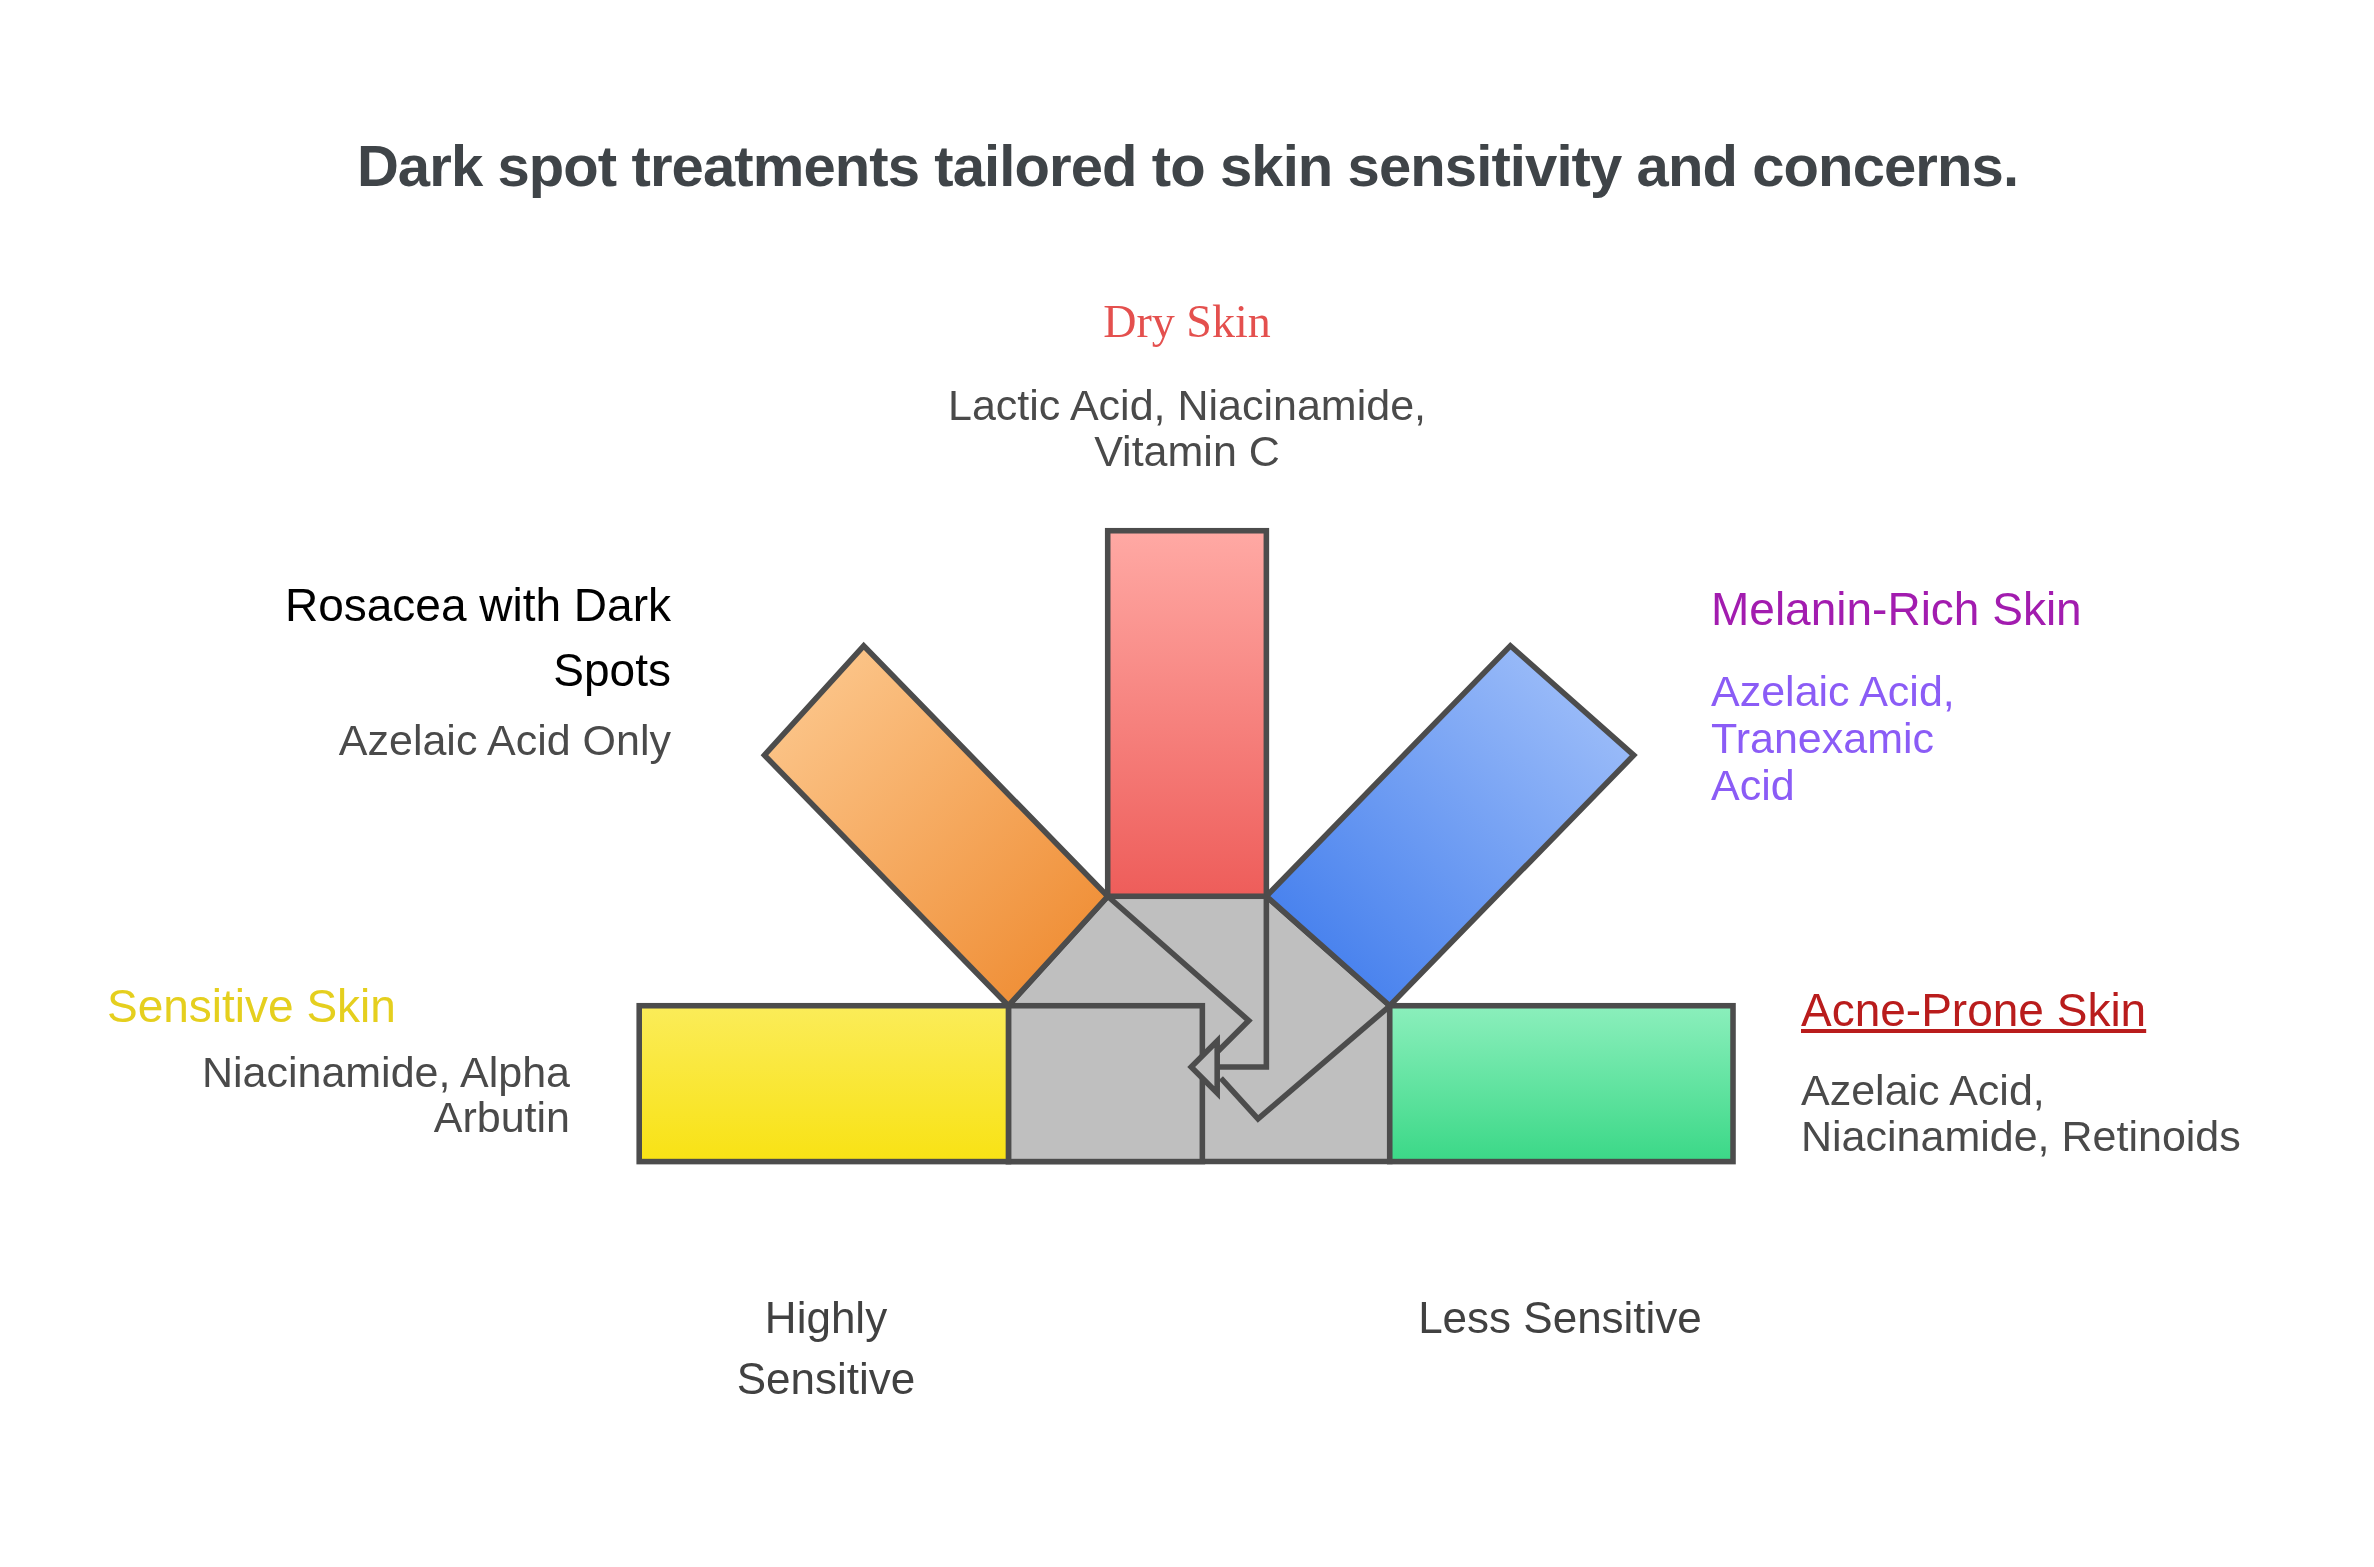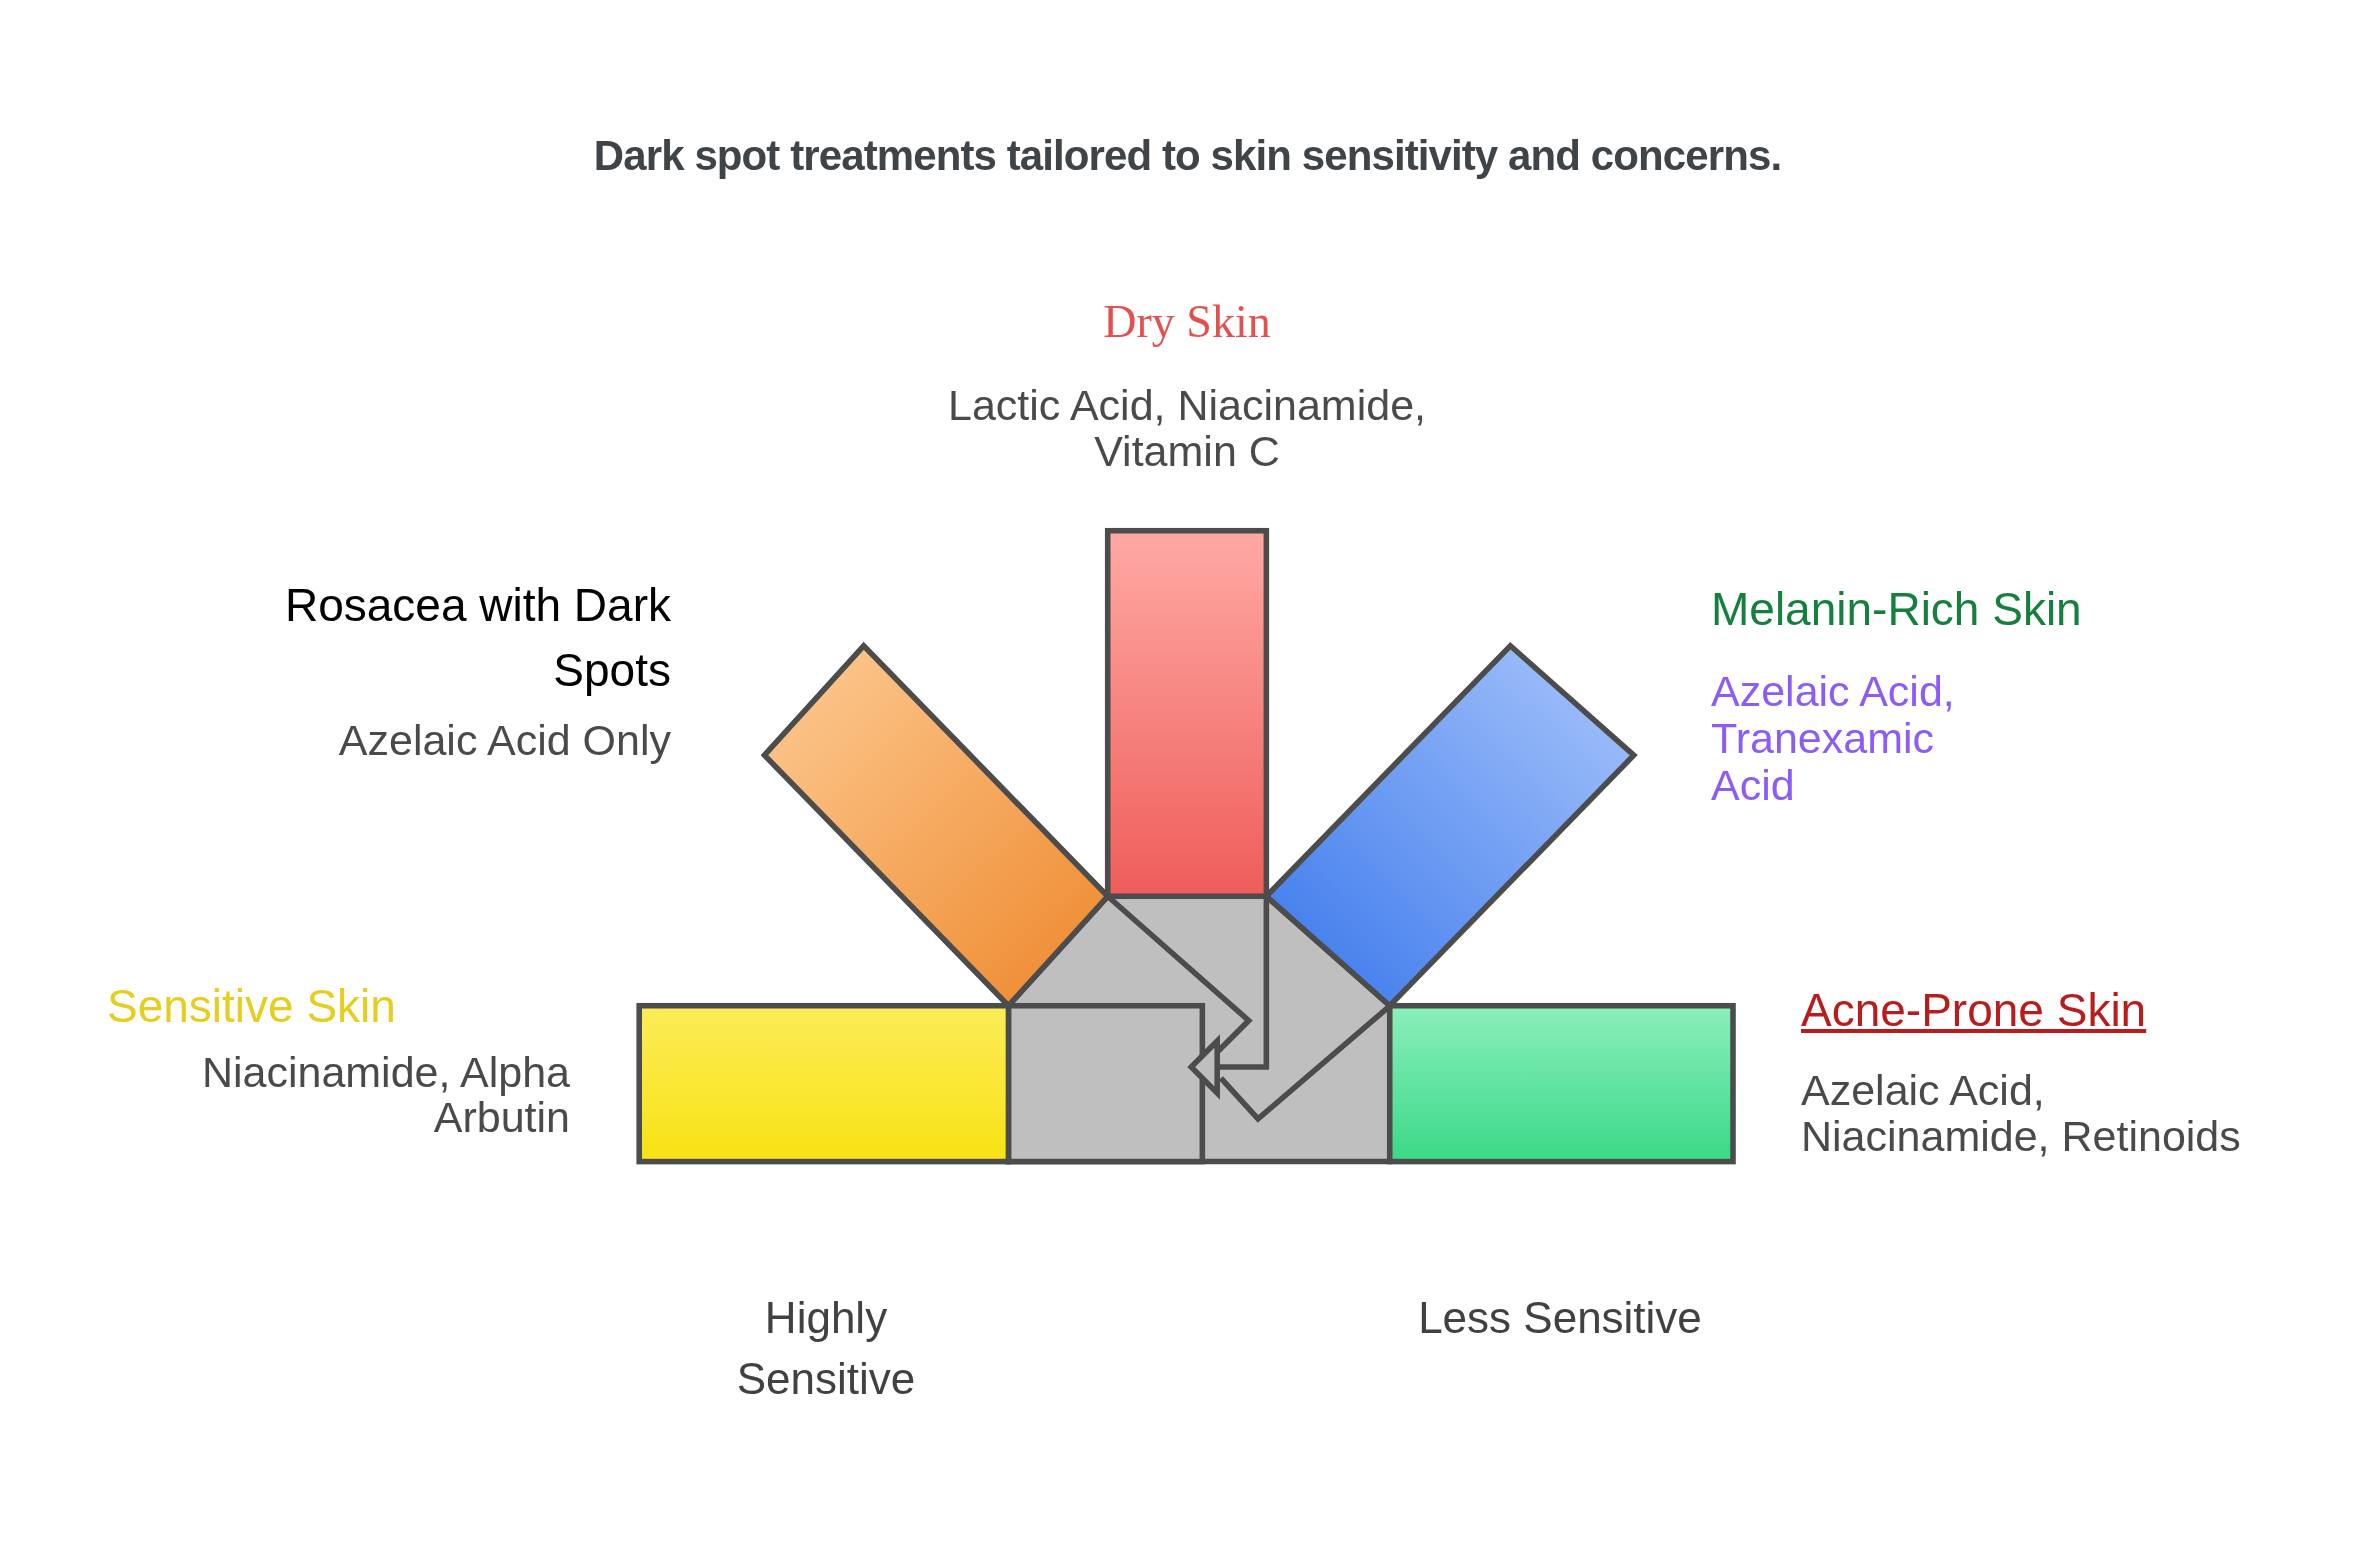--- a/index.html
+++ b/index.html
@@ -4,21 +4,21 @@
 <style>
   html,body{margin:0;padding:0;}
   body{
     width:2375px;height:1568px;position:relative;background:#ffffff;
     font-family:"Liberation Sans", sans-serif;overflow:hidden;
   }
   .abs{position:absolute;}
   #figure-svg{position:absolute;left:0;top:0;width:2375px;height:1568px;}
   .page-title{
     left:0;top:132px;width:2375px;text-align:center;
-    font-size:42px;font-weight:700;letter-spacing:-0.9px;
+    font-size:58px;font-weight:700;letter-spacing:-0.9px;
   }
   .seg-title{font-size:46px;font-weight:500;line-height:61px;}
   .seg-body{font-size:43px;line-height:46px;}
   .seg-dry-title{left:955px;top:291px;width:464px;text-align:center;}
   .seg-dry-body{left:932px;top:382px;width:510px;text-align:center;}
   .seg-rosacea-title{left:114px;top:573px;width:557px;text-align:right;line-height:65px;}
   .seg-rosacea-body{left:207px;top:717px;width:464px;text-align:right;}
   .seg-melanin-title{left:1711px;top:579px;width:594px;text-align:left;}
   .seg-melanin-body{left:1711px;top:668px;width:436px;text-align:left;line-height:47px;}
   .seg-sensitive-title{left:107px;top:976px;width:464px;}
@@ -79,21 +79,21 @@
   <div>Lactic Acid, Niacinamide,</div>
   <div>Vitamin C</div>
 </div>
 
 <div class="abs seg-title seg-rosacea-title" style="color: #000000;">
   <div>Rosacea with Dark</div>
   <div>Spots</div>
 </div>
 <div class="abs seg-body seg-rosacea-body" style="color: rgb(74, 74, 74);">Azelaic Acid Only</div>
 
-<div class="abs seg-title seg-melanin-title" style="color: #15803d;">Melanin-Rich Skin</div>
+<div class="abs seg-title seg-melanin-title" style="color: #a21caf;">Melanin-Rich Skin</div>
 <div class="abs seg-body seg-melanin-body" style="color: #8b5cf6;">
   <div>Azelaic Acid, Tranexamic</div>
   <div>Acid</div>
 </div>
 
 <div class="abs seg-title seg-sensitive-title" style="color: rgb(229, 207, 30);">Sensitive Skin</div>
 <div class="abs seg-body seg-sensitive-body" style="color: rgb(74, 74, 74);">
   <div>Niacinamide, Alpha</div>
   <div>Arbutin</div>
 </div>

